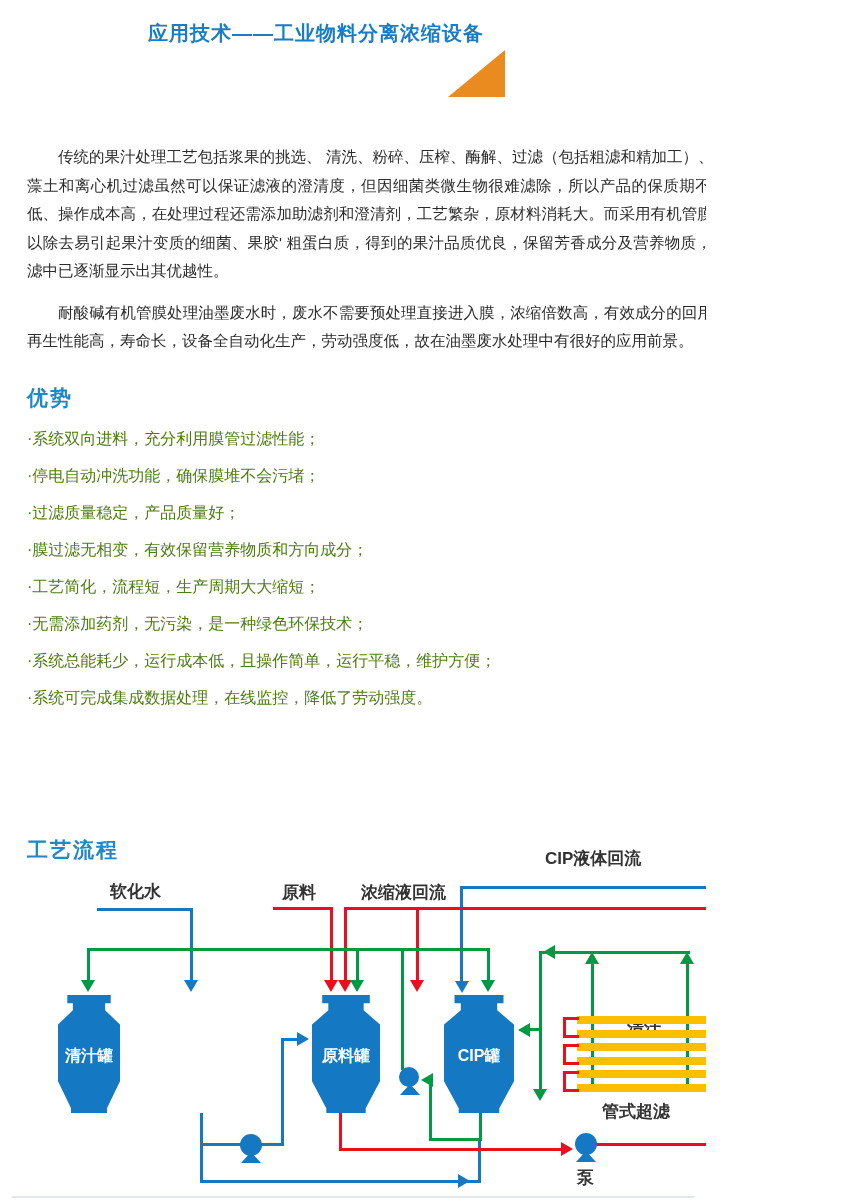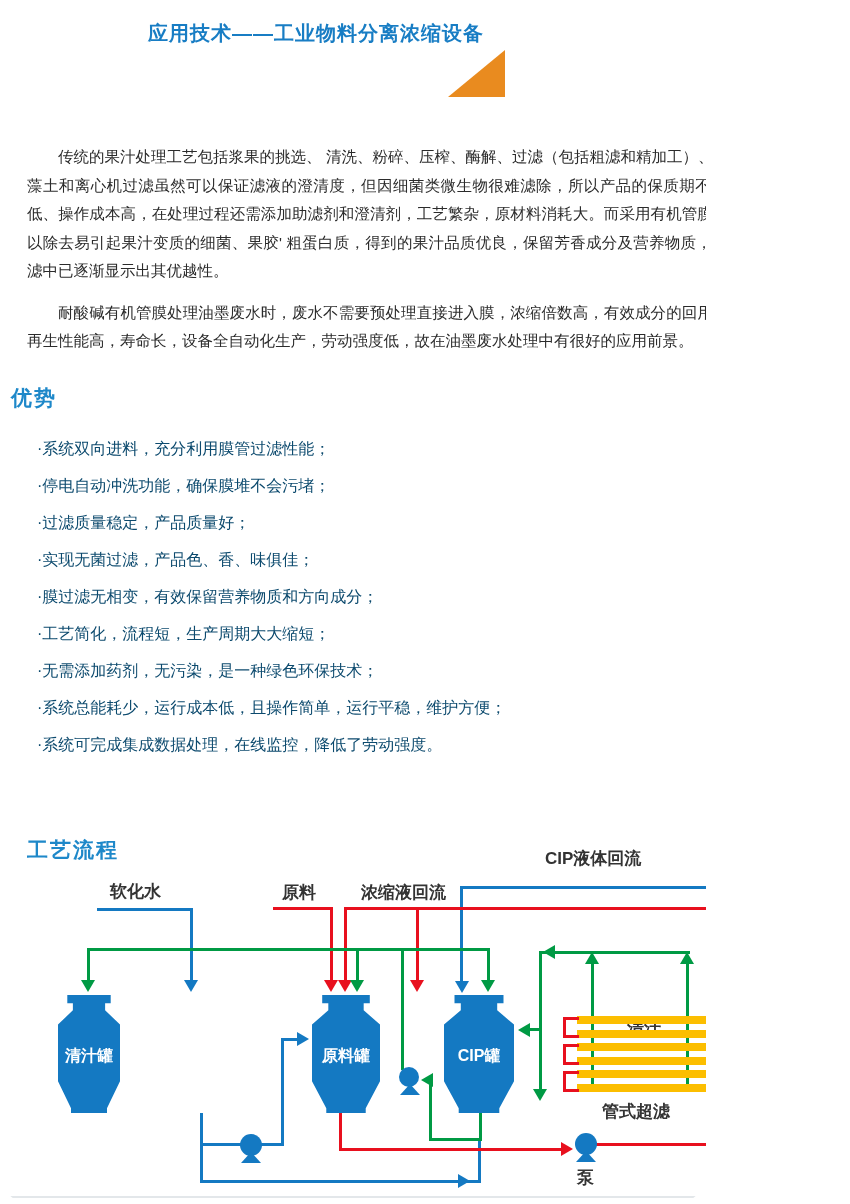--- a/index.html
+++ b/index.html
@@ -6,21 +6,21 @@
   body{font-family:"Liberation Sans","DejaVu Sans",sans-serif;}
   #page{position:relative;width:706px;height:1204px;background:#fff;overflow:hidden;border-radius:31px;}
   .abs{position:absolute;}
   
   .tagline{font-size:20px;font-weight:bold;color:#187dc4;letter-spacing:1px;}
   .doc-title{font-size:38px;font-weight:bold;color:#1c1c1c;letter-spacing:3px;}
   .tri{width:57px;height:47px;background:#e98b1f;clip-path:polygon(0 100%,100% 100%,100% 0);}
   .sec-h{font-size:21px;font-weight:bold;color:#1e88c9;letter-spacing:2px;}
   
   .para{font-size:15.5px;line-height:28.5px;color:#2b2b2b;text-align:justify;text-indent:2em;margin:0 0 13px 0;}
-  .blist{list-style:none;margin:10px;padding:0;font-size:16px;color:#0c4a6e;}
+  .blist{list-style:none;margin:0;padding:0;font-size:16px;color:#4d7c0f;}
   .blist li{height:37px;line-height:37px;white-space:nowrap;}
   
   .dlabel{font-size:17px;font-weight:bold;color:#333;white-space:nowrap;}
   .tank{background:#1479c2;clip-path:polygon(15% 0%,85% 0%,85% 7%,76% 7%,76% 13%,100% 25%,100% 73%,79% 96%,79% 100%,21% 100%,21% 96%,0% 73%,0% 25%,24% 13%,24% 7%,15% 7%);display:flex;align-items:center;justify-content:center;}
   .tank span{color:#fff;font-weight:bold;font-size:16px;margin-top:4px;}
   .h{position:absolute;height:3px;}
   .v{position:absolute;width:3px;}
   .lb{background:#1479c2;} .lg{background:#009a44;} .lr{background:#e8101e;}
   .pd-h{position:absolute;height:0;border-top:3px dashed #9b4f9b;}
   .pd-v{position:absolute;width:0;border-left:3px dashed #9b4f9b;}
@@ -43,26 +43,25 @@
 <div id="page">
 
   <div class="abs tagline" style="left:148px;top:20px;">应用技术——工业物料分离浓缩设备</div>
   <div class="abs tri" style="left:448px;top:50px;"></div>
 
   <div class="abs" style="left:27px;top:143px;width:795px;">
     <p class="para">传统的果汁处理工艺包括浆果的挑选、 清洗、粉碎、压榨、酶解、过滤（包括粗滤和精加工）、浓缩。传统的硅藻土和离心机过滤虽然可以保证滤液的澄清度，但因细菌类微生物很难滤除，所以产品的保质期不长，且产品收率低、操作成本高，在处理过程还需添加助滤剂和澄清剂，工艺繁杂，原材料消耗大。而采用有机管膜用于果汁澄清可以除去易引起果汁变质的细菌、果胶' 粗蛋白质，得到的果汁品质优良，保留芳香成分及营养物质，管式膜在果汁过滤中已逐渐显示出其优越性。</p>
     <p class="para">耐酸碱有机管膜处理油墨废水时，废水不需要预处理直接进入膜，浓缩倍数高，有效成分的回用率可达90%，膜再生性能高，寿命长，设备全自动化生产，劳动强度低，故在油墨废水处理中有很好的应用前景。</p>
   </div>
 
-  <div class="abs sec-h" style="left:11px;top:384px;">优势</div>
+  <div class="abs sec-h" style="left:27px;top:384px;">优势</div>
   <ul class="abs blist" style="left:27px;top:420px;width:800px;" id="adv-list">
       <li>·系统双向进料，充分利用膜管过滤性能；</li>
       <li>·停电自动冲洗功能，确保膜堆不会污堵；</li>
       <li>·过滤质量稳定，产品质量好；</li>
-      <li>·实现无菌过滤，产品色、香、味俱佳；</li>
       <li>·膜过滤无相变，有效保留营养物质和方向成分；</li>
       <li>·工艺简化，流程短，生产周期大大缩短；</li>
       <li>·无需添加药剂，无污染，是一种绿色环保技术；</li>
       <li>·系统总能耗少，运行成本低，且操作简单，运行平稳，维护方便；</li>
       <li>·系统可完成集成数据处理，在线监控，降低了劳动强度。</li>
     </ul>
 
   <div class="abs sec-h" style="left:27px;top:836px;">工艺流程</div>
 
   <div class="abs" style="left:0;top:0;width:850px;height:1204px;">

